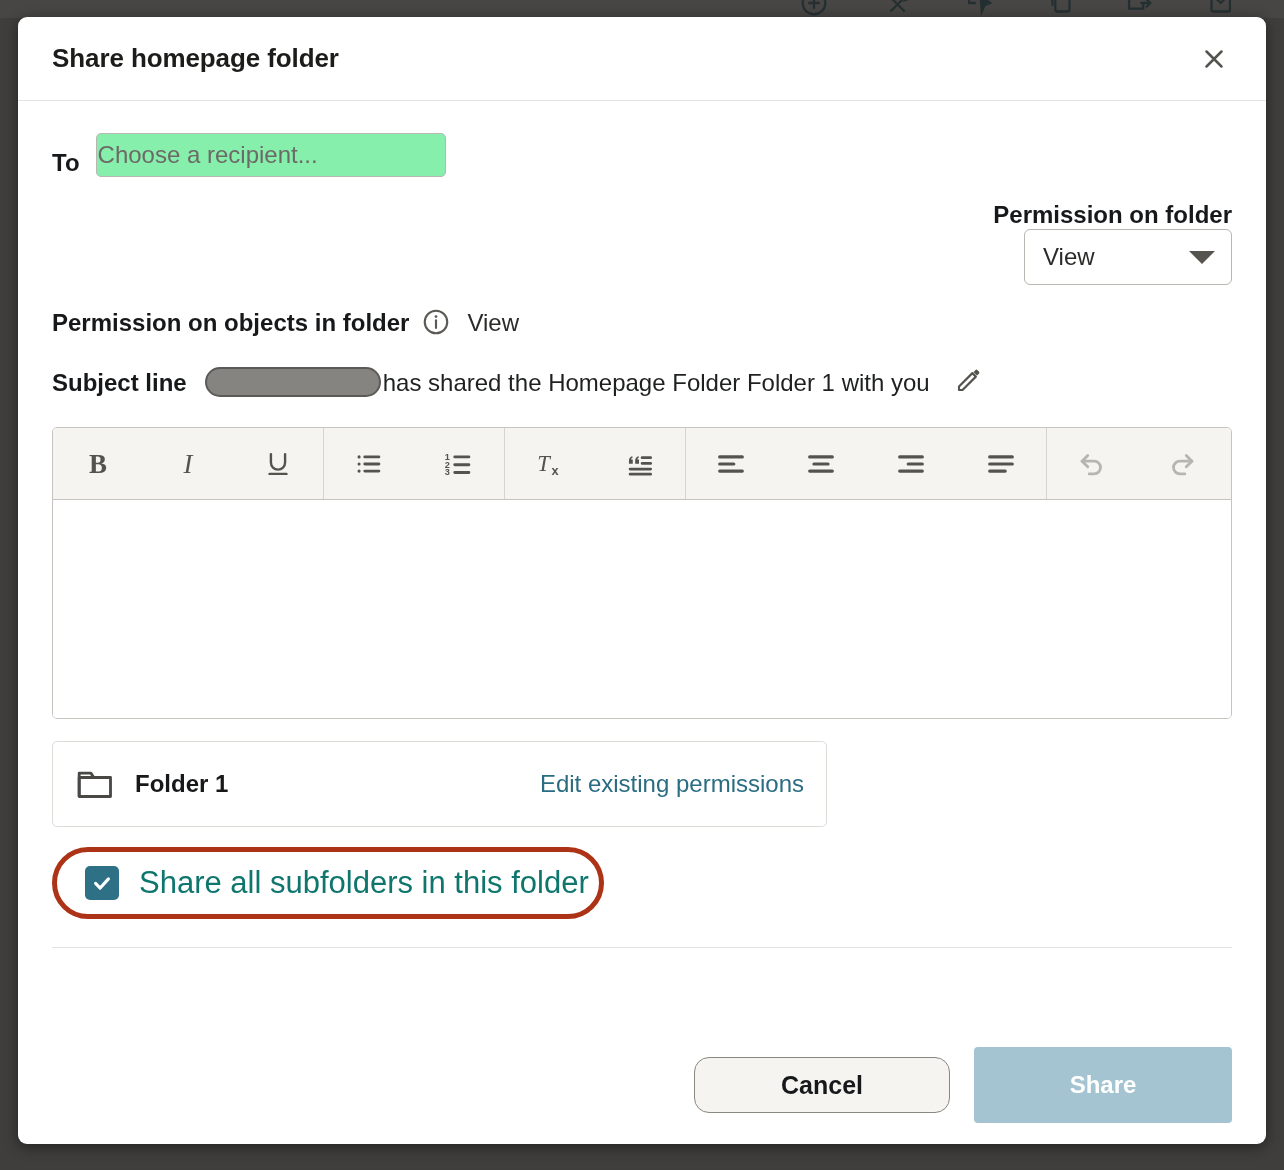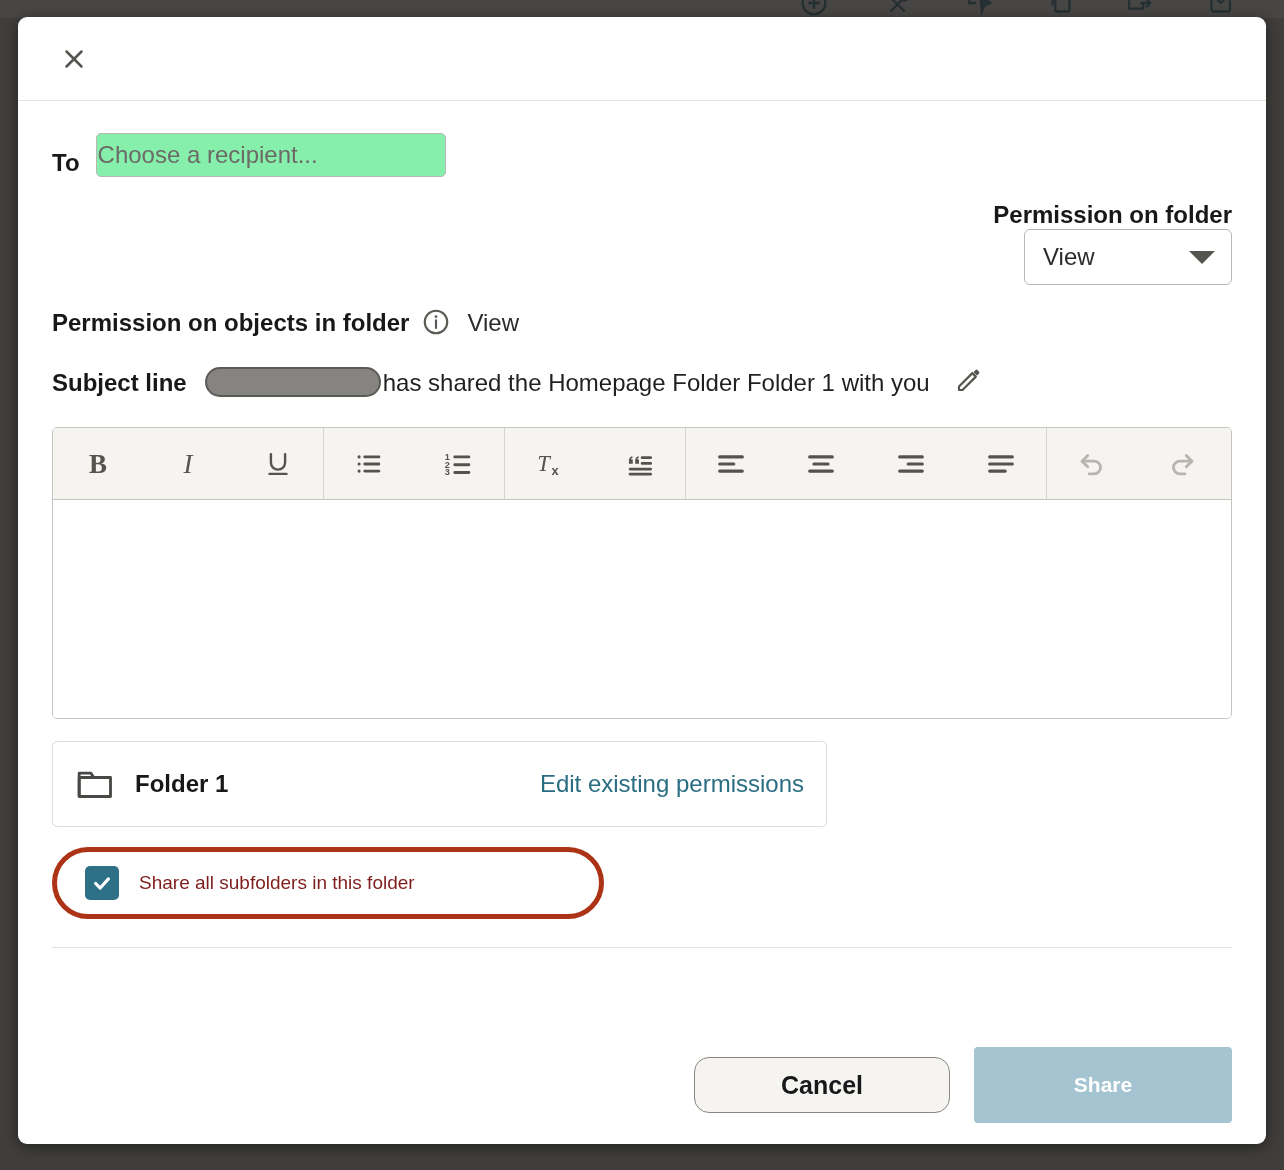--- a/index.html
+++ b/index.html
@@ -210,21 +210,21 @@
     width: 34px; height: 34px;
     background: #2e7186;
     border-radius: 5px;
     display: flex; align-items: center; justify-content: center;
     cursor: pointer;
     flex: 0 0 auto;
   }
   #subfolder-checkbox svg { width: 22px; height: 22px; color: #fff; }
   #subfolder-label {
     margin-left: 20px;
-    font-size: 19px; color: #7f1d1d;
+    font-size: 31px; color: #0f766e;
     cursor: pointer;
   }
 
   #footer-divider {
     height: 1px; background: #e4e3df;
     width: 1180px;
     margin: 4px 0 0 0;
   }
 
   
@@ -245,21 +245,21 @@
     cursor: pointer;
     display: flex; align-items: center; justify-content: center;
   }
   #share-button {
     margin-left: 24px;
     width: 258px; height: 76px;
     border: none;
     border-radius: 4px;
     background: #a4c4d1;
     color: #ffffff;
-    font-size: 21px; font-weight: bold;
+    font-size: 24px; font-weight: bold;
     font-family: "Liberation Sans", sans-serif;
     cursor: default;
     display: flex; align-items: center; justify-content: center;
   }
 </style>
 </head>
 <body>
 
 <div id="bg-toolbar">
   <span class="bg-icon" style="left:797px">
@@ -296,20 +296,21 @@
     <svg viewBox="0 0 24 24" fill="none" stroke="currentColor" stroke-width="1.6">
       <rect x="6" y="5" width="13" height="13" rx="1.5"></rect>
         <path d="M9.5 9l3 3 3-3"></path>
     </svg>
   </span>
 </div>
 
 <div id="modal">
 
   <div id="modal-header">
+    <div id="dialog-title">Share homepage folder</div>
     <div id="close-btn">
       <svg viewBox="0 0 24 24" fill="none" stroke="currentColor" stroke-width="2" stroke-linecap="round">
         <path d="M6 6l12 12M18 6L6 18"></path>
       </svg>
     </div>
   </div>
 
   <div id="modal-body">
 
     <div class="row" id="to-row">

